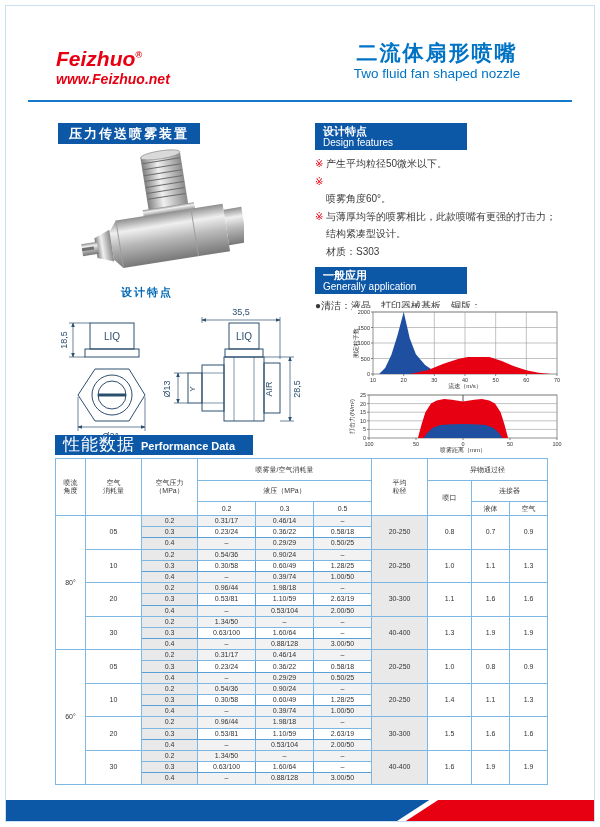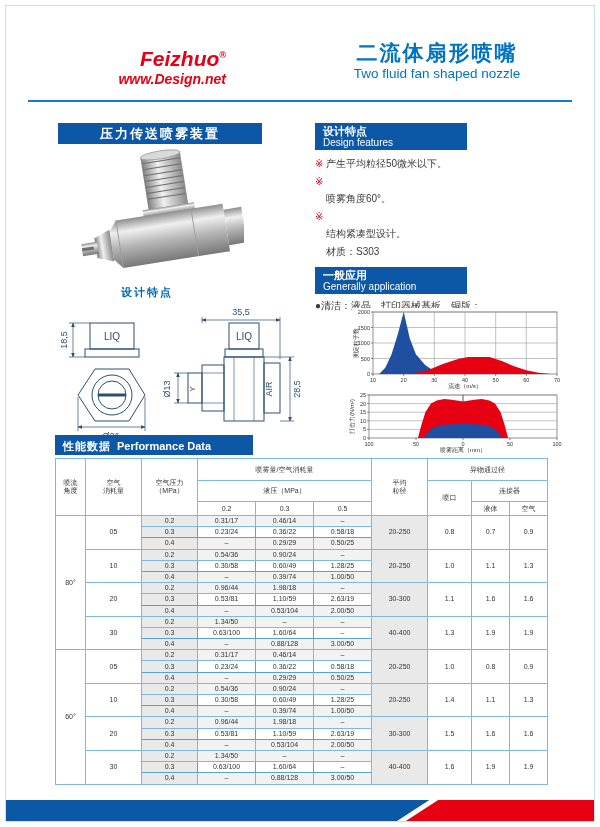--- a/index.html
+++ b/index.html
@@ -1,33 +1,33 @@
 <!DOCTYPE html>
 <html><head>
 <meta charset="utf-8">
 <style>
   html,body{margin:0;padding:0;background:#fff;}
   body{width:600px;height:827px;position:relative;overflow:hidden;
        font-family:"Liberation Sans","DejaVu Sans",sans-serif;}
   .frame{position:absolute;inset:5px;border:1px solid #c9e0f2;pointer-events:none;}
 
   
-  .logo-block{position:absolute;top:44px;left:56px;width:170px;text-align:right;
+  .logo-block{position:absolute;top:44px;left:56px;width:170px;text-align:left;
               color:#e60012;font-style:italic;font-weight:bold;}
   .logo-name{font-size:21px;line-height:22px;}
   .logo-name sup{font-size:9px;}
   .logo-site{font-size:14px;line-height:18px;}
   .title-block{position:absolute;top:41px;right:48px;width:230px;text-align:center;color:#0073c4;}
   .title-zh{font-size:21px;font-weight:bold;letter-spacing:2px;line-height:24px;}
   .title-en{font-size:13.5px;line-height:18px;}
   .header-rule{position:absolute;left:28px;right:28px;top:100px;height:2px;background:#1578c8;}
 
   
   .banner{background:#0d57a7;color:#fff;box-sizing:border-box;}
-  .banner-left{position:absolute;left:58px;top:123px;width:204px;height:21px;
+  .banner-left{position:absolute;left:58px;top:123px;width:142px;height:21px;
                font-size:13px;font-weight:bold;text-align:center;line-height:21px;letter-spacing:2px;}
   .banner-r{position:absolute;left:315px;width:152px;height:27px;padding:2px 8px;}
   .banner-r .zh{font-size:11px;font-weight:bold;line-height:12px;}
   .banner-r .en{font-size:10px;font-weight:normal;line-height:11px;}
   #banner-design{top:123px;}
   #banner-app{top:267px;}
 
   .photo-wrap{position:absolute;left:72px;top:148px;width:172px;height:132px;}
   .photo-caption{position:absolute;left:58px;top:285px;width:178px;text-align:center;
                  color:#0068b7;font-size:11px;font-weight:bold;letter-spacing:2px;}
@@ -37,21 +37,21 @@
   .design-line{display:flex;margin-bottom:4.5px;line-height:13px;}
   .design-line .mk{color:#e60012;width:11px;flex:0 0 11px;}
   .design-line.nomk{padding-left:11px;}
   .app-bullet{position:absolute;left:315px;top:299px;width:256px;font-size:10px;color:#3a3a3a;}
 
   .chart{position:absolute;background:#fff;}
   #chart1{left:352px;top:308px;width:212px;height:81px;}
   #chart2{left:348px;top:391px;width:216px;height:62px;}
 
   .banner-perf{position:absolute;left:55px;top:435px;width:198px;height:20px;line-height:20px;padding-left:8px;}
-  .banner-perf .zh{font-size:11px;font-weight:bold;letter-spacing:1px;}
+  .banner-perf .zh{font-size:17px;font-weight:normal;letter-spacing:1px;}
   .banner-perf .en{font-size:11px;font-weight:bold;margin-left:6px;}
 
   
   #perf-table{position:absolute;left:55px;top:458px;width:492px;border-collapse:collapse;
               font-size:7px;color:#333;text-align:center;table-layout:fixed;
               border:1px solid #5b9bd5;}
   #perf-table th,#perf-table td{border:1px solid #7db7e4;font-weight:normal;padding:0;
               white-space:pre-line;overflow:hidden;}
   #perf-table thead th{background:#fff;line-height:8px;}
   .h1{height:21px;} .h2{height:20px;} .h3{height:13px;}
@@ -69,21 +69,21 @@
 
   svg text{font-family:"Liberation Sans","DejaVu Sans",sans-serif;}
 </style>
 </head>
 <body>
 
 <div class="frame"></div>
 
 <div class="logo-block">
   <div class="logo-name"><span>Feizhuo</span><sup>®</sup></div>
-  <div class="logo-site">www.Design.net</div>
+  <div class="logo-site">www.Feizhuo.net</div>
 </div>
 <div class="title-block">
   <div class="title-zh">二流体扇形喷嘴</div>
   <div class="title-en">Two fluid fan shaped nozzle</div>
 </div>
 <div class="header-rule"></div>
 
 <div class="banner banner-left">压力传送喷雾装置</div>
 
 <div class="photo-wrap">
@@ -192,20 +192,21 @@
       <span>产生平均粒径50微米以下。</span>
     </div>
   <div class="design-line">
       <span class="mk">※</span>
     </div>
   <div class="design-line nomk">
       <span>喷雾角度60°。</span>
     </div>
   <div class="design-line">
       <span class="mk">※</span>
+      <span>与薄厚均等的喷雾相比，此款喷嘴有更强的打击力；</span>
     </div>
   <div class="design-line nomk">
       <span>结构紧凑型设计。</span>
     </div>
   <div class="design-line nomk">
       <span>材质：S303</span>
     </div>
 </div>
 
 <div class="banner banner-r" id="banner-app">

